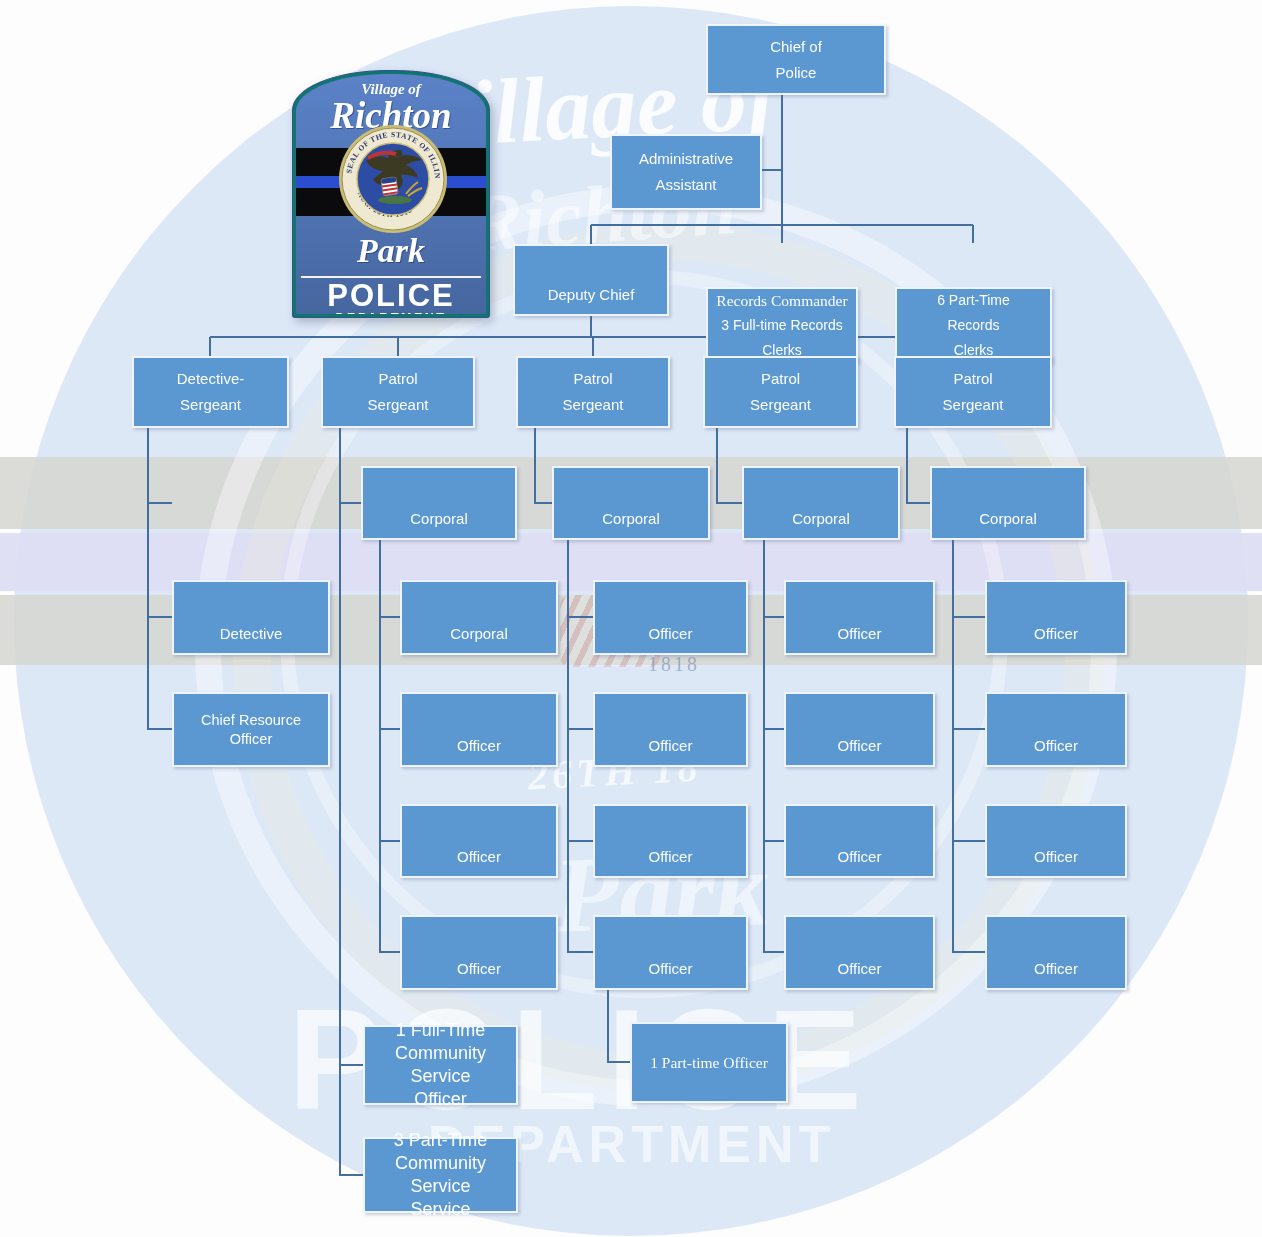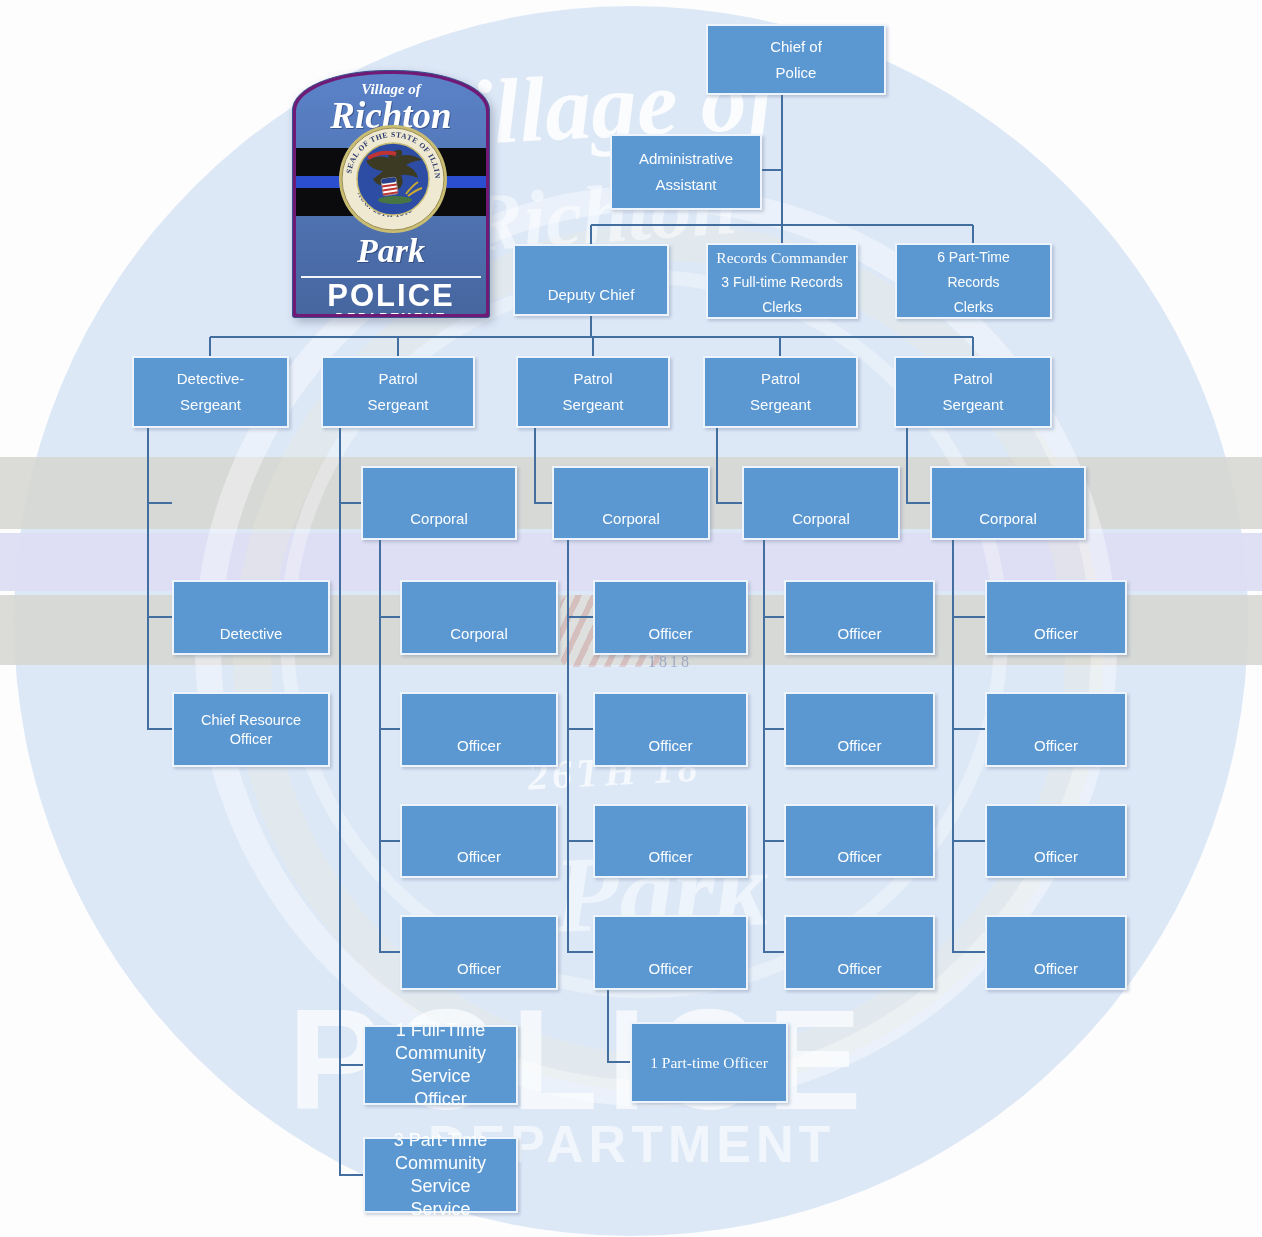--- a/index.html
+++ b/index.html
@@ -13,32 +13,32 @@
   .band-lav  {top:533px;height:58px;background:rgba(221,221,243,0.92);}
   .band-gray2{top:595px;height:70px;background:rgba(214,214,211,0.88);}
   .wm{position:absolute;z-index:3;white-space:nowrap;pointer-events:none;}
   .wm-ring{border-radius:50%;}
   .wm-ring1{left:195px;top:185px;width:870px;height:870px;border:26px solid rgba(255,255,255,0.38);}
   .wm-ring2{left:233px;top:223px;width:794px;height:794px;border:38px solid rgba(240,235,212,0.22);}
   .wm-ring3{left:280px;top:270px;width:700px;height:700px;border:14px solid rgba(255,255,255,0.30);}
   .wm-script{font-family:"Liberation Serif",serif;font-style:italic;font-weight:bold;color:rgba(255,255,255,0.85);}
   .wm-script-top{left:468px;top:52px;font-size:92px;transform:rotate(-3deg);}
   .wm-script-mid{left:468px;top:168px;font-size:82px;color:rgba(255,255,255,0.5);transform:rotate(-4deg);}
-  .wm-1818{left:648px;top:653px;font-size:16px;font-family:"Liberation Serif",serif;color:rgba(122,136,176,0.6);letter-spacing:3px;}
+  .wm-1818{left:648px;top:653px;font-size:20px;font-family:"Liberation Serif",serif;color:rgba(122,136,176,0.6);letter-spacing:3px;}
   .wm-26th{left:528px;top:748px;font-size:40px;font-family:"Liberation Serif",serif;font-style:italic;font-weight:bold;
            color:rgba(255,255,255,0.7);transform:rotate(-3deg);letter-spacing:4px;}
   .wm-park{left:553px;top:830px;font-size:108px;color:rgba(255,255,255,0.5);transform:rotate(-2deg);}
   .wm-police{left:288px;top:978px;font-size:142px;font-weight:900;color:rgba(255,255,255,0.68);letter-spacing:9px;}
   .wm-dept{left:428px;top:1114px;font-size:52px;font-weight:800;color:rgba(255,255,255,0.6);letter-spacing:5px;}
   .wm-stripes{left:560px;top:595px;width:100px;height:72px;border-radius:10px;opacity:.5;
       background:repeating-linear-gradient(115deg,rgba(200,70,70,0.35) 0 6px,rgba(255,255,255,0.35) 6px 14px);}
   
   .badge{position:absolute;left:292px;top:70px;width:198px;height:248px;z-index:5;
          filter:drop-shadow(3px 4px 5px rgba(100,110,135,0.45));}
-  .badge-shape{position:absolute;inset:0;background:#701a75;border:1px solid #39508f;
+  .badge-shape{position:absolute;inset:0;background:#0f766e;border:1px solid #39508f;
         border-radius:95px 95px 3px 3px / 40px 40px 3px 3px;}
   .badge-body{position:absolute;inset:3px;overflow:hidden;background:linear-gradient(#5b82c8,#46669f);
         border-radius:92px 92px 2px 2px / 37px 37px 2px 2px;text-align:center;color:#fff;}
   .badge-village{position:absolute;top:7px;left:0;right:0;font-family:"Liberation Serif",serif;
         font-style:italic;font-weight:bold;font-size:15px;}
   .badge-richton{position:absolute;top:20px;left:0;right:0;font-family:"Liberation Serif",serif;
         font-style:italic;font-weight:bold;font-size:37px;text-shadow:1px 1px 0 rgba(20,30,70,.4);}
   .badge-band{position:absolute;left:0;right:0;top:74px;height:68px;background:#0b0b0d;}
   .badge-band-stripe{position:absolute;left:0;right:0;top:28px;height:12px;background:#2b4ed0;}
   .badge-seal{position:absolute;left:42px;top:50px;}
@@ -52,21 +52,21 @@
   #connectors line{stroke:#426f9f;stroke-width:2px;}
   
   #nodes{position:absolute;inset:0;z-index:7;}
   .node{position:absolute;box-sizing:border-box;background:#5b98d2;border:2px solid rgba(250,252,255,0.92);
         box-shadow:2px 2px 3px rgba(90,105,135,0.3);color:#fdfeff;font-size:15px;text-align:center;
         display:flex;flex-direction:column;align-items:center;}
   .spread{justify-content:center;line-height:26px;}
   .single{justify-content:flex-end;padding-bottom:10px;line-height:18px;}
   .single-center{justify-content:center;line-height:18px;}
   .double{justify-content:center;line-height:19px;font-size:14.5px;}
-  .triple{justify-content:flex-start;line-height:25px;font-size:14px;}
+  .triple{justify-content:center;line-height:25px;font-size:14px;margin-top:44px;}
   .triple-sm{justify-content:center;line-height:23px;font-size:18px;}
   .nline{display:block;width:100%;}
   .nline.serif{font-family:"Liberation Serif",serif;font-size:15.5px;}
 </style>
 </head>
 <body>
 
 <div id="stage">
 
   <div class="wm-circle"></div>

